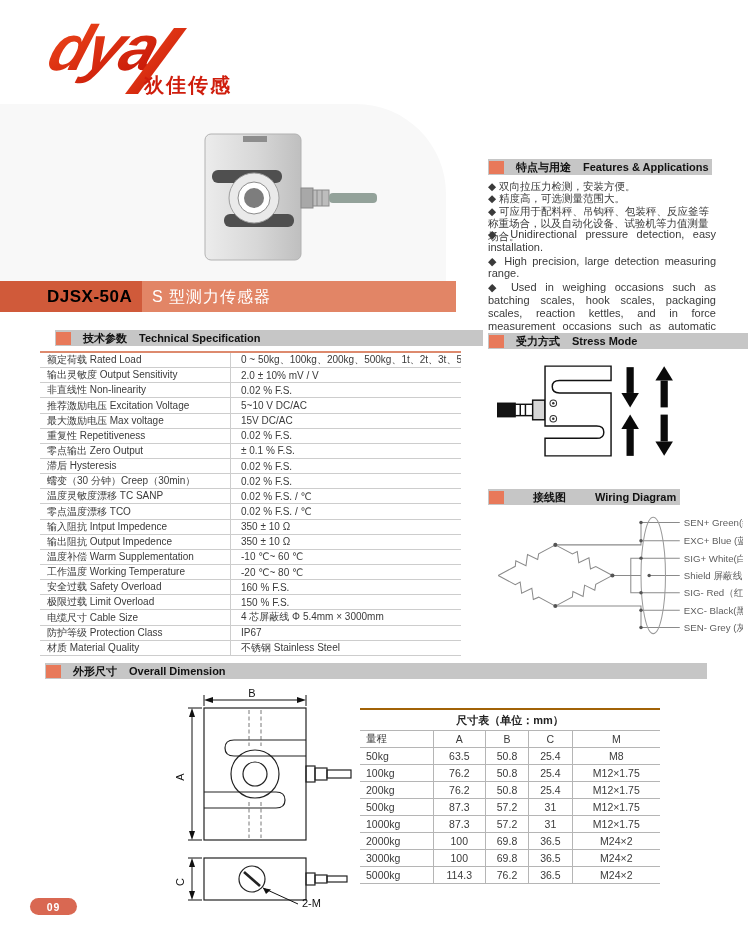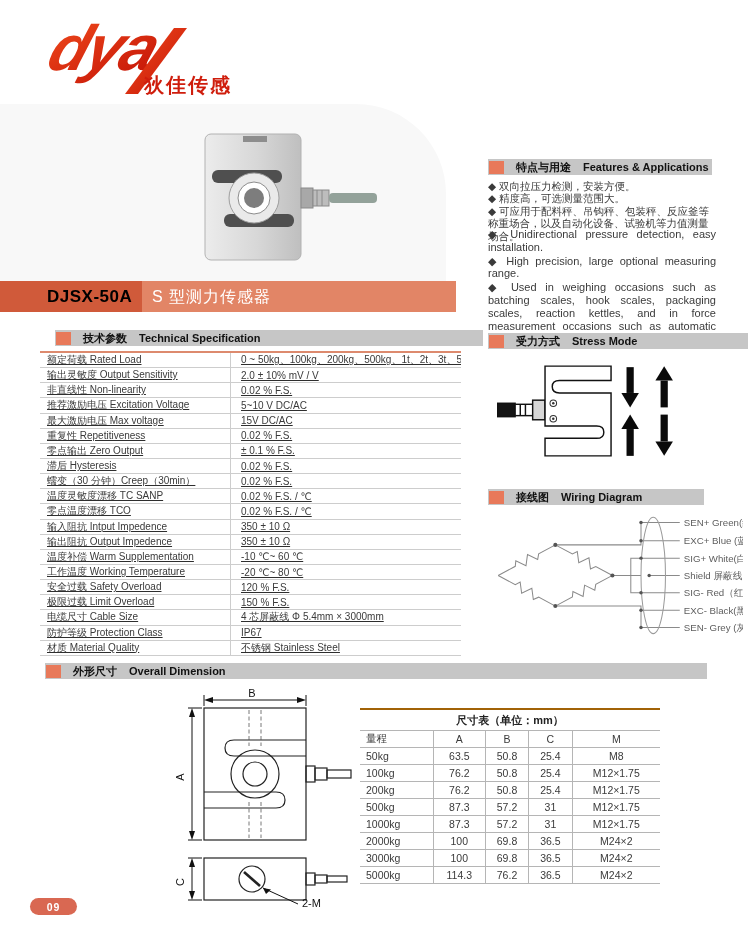--- a/index.html
+++ b/index.html
@@ -19,21 +19,21 @@
   .banner-name{position:absolute;left:152px;top:0;height:31px;line-height:31px;color:#fff;font-weight:normal;font-size:16px;letter-spacing:1px;}
 
   
   .sec-header{position:absolute;height:16px;background:#c6c6c6;display:flex;align-items:center;}
   .sec-sq{width:15px;height:13px;background:#e8795a;margin-left:1px;flex:0 0 auto;}
   .sec-cn{font-weight:bold;font-size:11px;color:#111;margin-left:12px;white-space:nowrap;}
   .sec-en{font-weight:bold;font-size:11px;color:#111;margin-left:12px;white-space:nowrap;}
 
   
   .spec-table{position:absolute;left:40px;top:351px;width:421px;border-top:2px solid #dd8a6e;}
-  .spec-row{display:flex;height:14.15px;border-bottom:1px solid #cdcdcd;align-items:flex-start;text-decoration:underline;}
+  .spec-row{display:flex;height:14.15px;border-bottom:1px solid #cdcdcd;align-items:flex-end;}
   .spec-label{width:183px;flex:0 0 auto;font-size:10px;color:#3a3a3a;padding-left:7px;white-space:nowrap;overflow:hidden;}
   .spec-value{flex:1;font-size:10px;color:#3a3a3a;padding-left:10px;border-left:1px solid #cdcdcd;height:100%;display:flex;align-items:center;white-space:nowrap;overflow:hidden;}
 
   
   .feat-cn{position:absolute;left:488px;top:180px;width:228px;font-size:10.5px;line-height:12.4px;color:#3a3a3a;}
   .feat-en{position:absolute;left:488px;top:228px;width:228px;font-size:11px;line-height:12.8px;color:#3a3a3a;text-align:justify;}
   .feat-line{margin:0;}
   .feat-en .feat-line{margin-bottom:1px;}
 
   
@@ -105,21 +105,21 @@
   <span class="sec-cn">特点与用途</span>
   <span class="sec-en">Features &amp; Applications</span>
 </div>
 <div class="feat-cn">
     <div class="feat-line">◆ 双向拉压力检测，安装方便。</div>
     <div class="feat-line">◆ 精度高，可选测量范围大。</div>
     <div class="feat-line">◆ 可应用于配料秤、吊钩秤、包装秤、反应釜等称重场合，以及自动化设备、试验机等力值测量场合。</div>
   </div>
 <div class="feat-en">
     <div class="feat-line">◆ Unidirectional pressure detection, easy installation.</div>
-    <div class="feat-line">◆ High precision, large optional measuring range.</div>
+    <div class="feat-line">◆ High precision, large detection measuring range.</div>
     <div class="feat-line">◆ Used in weighing occasions such as batching scales, hook scales, packaging scales, reaction kettles, and in force measurement occasions such as automatic equipment and testing machines.</div>
   </div>
 
 <div class="sec-header" style="left:55px;top:330px;width:428px;">
   <div class="sec-sq"></div>
   <span class="sec-cn">技术参数</span>
   <span class="sec-en">Technical Specification</span>
 </div>
 <div class="spec-table">
     <div class="spec-row">
@@ -177,21 +177,21 @@
     <div class="spec-row">
       <div class="spec-label">温度补偿 Warm Supplementation</div>
       <div class="spec-value">-10 ℃~ 60 ℃</div>
     </div>
     <div class="spec-row">
       <div class="spec-label">工作温度 Working Temperature</div>
       <div class="spec-value">-20 ℃~ 80 ℃</div>
     </div>
     <div class="spec-row">
       <div class="spec-label">安全过载 Safety Overload</div>
-      <div class="spec-value">120 % F.S.</div>
+      <div class="spec-value">160 % F.S.</div>
     </div>
     <div class="spec-row">
       <div class="spec-label">极限过载 Limit Overload</div>
       <div class="spec-value">150 % F.S.</div>
     </div>
     <div class="spec-row">
       <div class="spec-label">电缆尺寸 Cable Size</div>
       <div class="spec-value">4 芯屏蔽线 Φ 5.4mm × 3000mm</div>
     </div>
     <div class="spec-row">
@@ -228,21 +228,21 @@
       <polygon points="120,30 137,30 128.5,44"></polygon>
     <rect x="125" y="65" width="7" height="26"></rect>
       <polygon points="120,65 137,65 128.5,51"></polygon>
     <rect x="158" y="18" width="7" height="26"></rect>
       <polygon points="153,18 170,18 161.5,4"></polygon>
     <rect x="158" y="51" width="7" height="26"></rect>
       <polygon points="153,77 170,77 161.5,91"></polygon>
   </g>
 </svg>
 
-<div class="sec-header" style="left:488px;top:489px;width:216px;">
+<div class="sec-header" style="left:488px;top:489px;width:192px;gap:17px;">
   <div class="sec-sq"></div>
   <span class="sec-cn">接线图</span>
   <span class="sec-en">Wiring Diagram</span>
 </div>
 <svg class="abs" style="left:488px;top:510px" width="255" height="133" viewBox="0 0 250 130">
   <g stroke="#8a8a8a" fill="none" stroke-width="1">
     <g transform="translate(10,64) rotate(-28.2)">
         <path d="M0 0 H19 L22 -4.5 28.5 4.5 35 -4.5 41.5 4.5 45 0 H63.6"></path>
       </g>
     <g transform="translate(66,34) rotate(28.2)">

